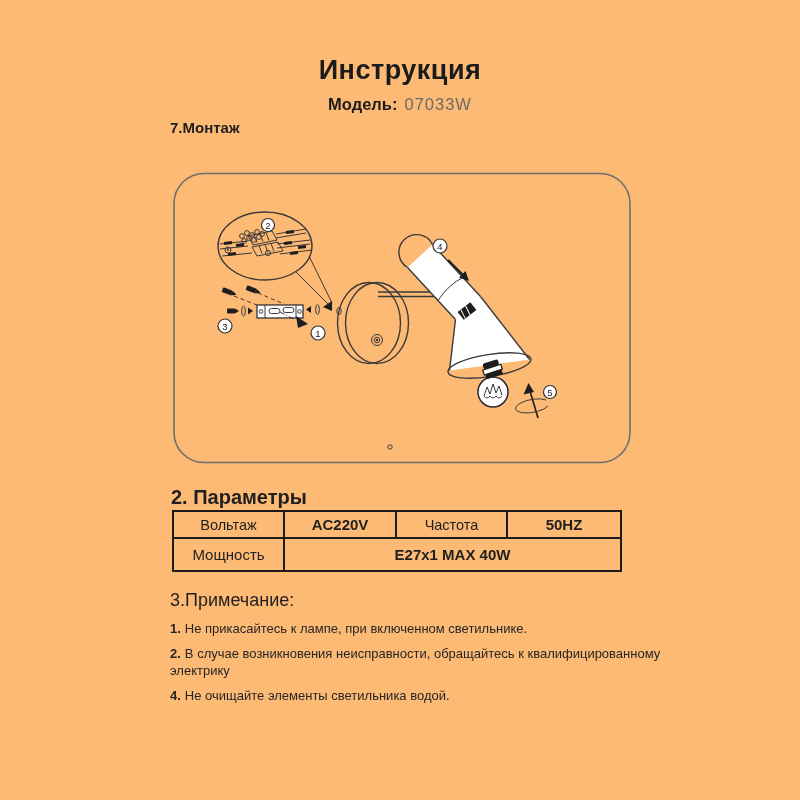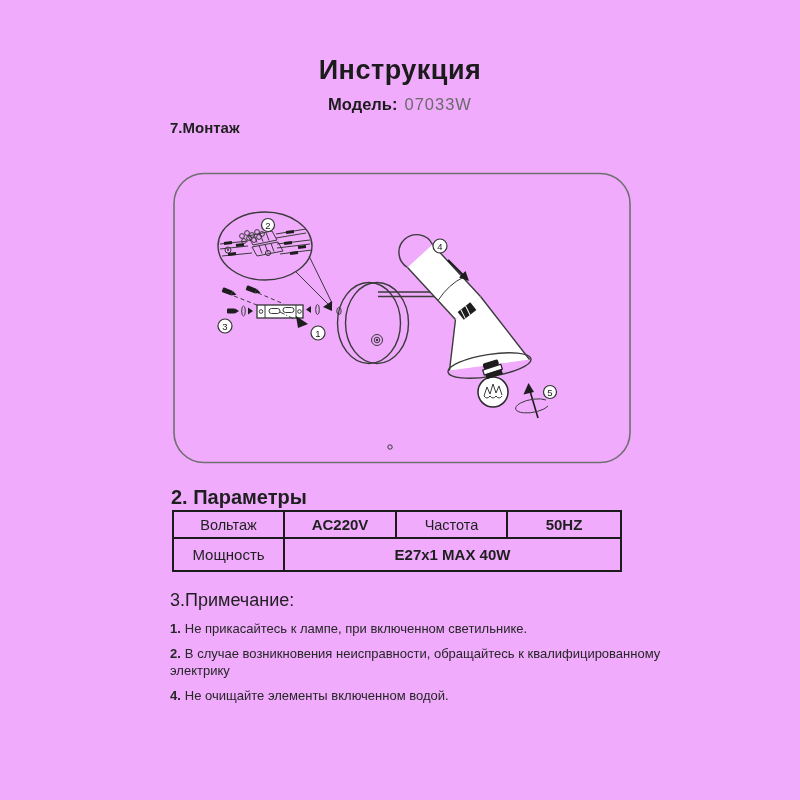--- a/index.html
+++ b/index.html
@@ -1,16 +1,16 @@
 <!DOCTYPE html>
 <html><head>
 <meta charset="utf-8">
 <style>
   html,body{margin:0;padding:0;background:#ffffff;}
-  .page{position:relative;width:800px;height:800px;background:#f0abfc;overflow:hidden;
+  .page{position:relative;width:800px;height:800px;background:#fdba74;overflow:hidden;
         font-family:"Liberation Sans",sans-serif;color:#1f1f1f;}
   .doc-title{position:absolute;top:55px;left:0;width:100%;text-align:center;
              font-size:27px;font-weight:bold;letter-spacing:.5px;color:#1b1b1b;}
   .model-line{position:absolute;top:95px;left:0;width:100%;text-align:center;font-size:16.5px;}
   .model-label{font-weight:bold;color:#1b1b1b;}
   .model-value{color:#6a6a6a;margin-left:7px;letter-spacing:1px;}
   .h-montage{position:absolute;left:170px;top:119px;font-size:15px;font-weight:bold;}
   .diagram-svg{position:absolute;left:172px;top:172px;}
   .h-params{position:absolute;left:171px;top:486px;font-size:20px;font-weight:bold;}
   table.params{position:absolute;left:172px;top:510px;border-collapse:collapse;table-layout:fixed;}
@@ -236,16 +236,16 @@
       <td class="cell-value" colspan="3">E27x1 MAX 40W</td>
     </tr>
   </tbody>
     </table>
 
   <div class="h-notes">3.Примечание:</div>
 
   <div class="notes">
     <div class="note"><span class="nnum">1.</span><span>Не прикасайтесь к лампе, при включенном светильнике.</span></div>
     <div class="note"><span class="nnum">2.</span><span>В случае возникновения неисправности, обращайтесь к квалифицированному электрику</span></div>
-    <div class="note"><span class="nnum">4.</span><span>Не очищайте элементы включенном водой.</span></div>
+    <div class="note"><span class="nnum">4.</span><span>Не очищайте элементы светильника водой.</span></div>
   </div>
 
 </div>
 
 </body></html>

